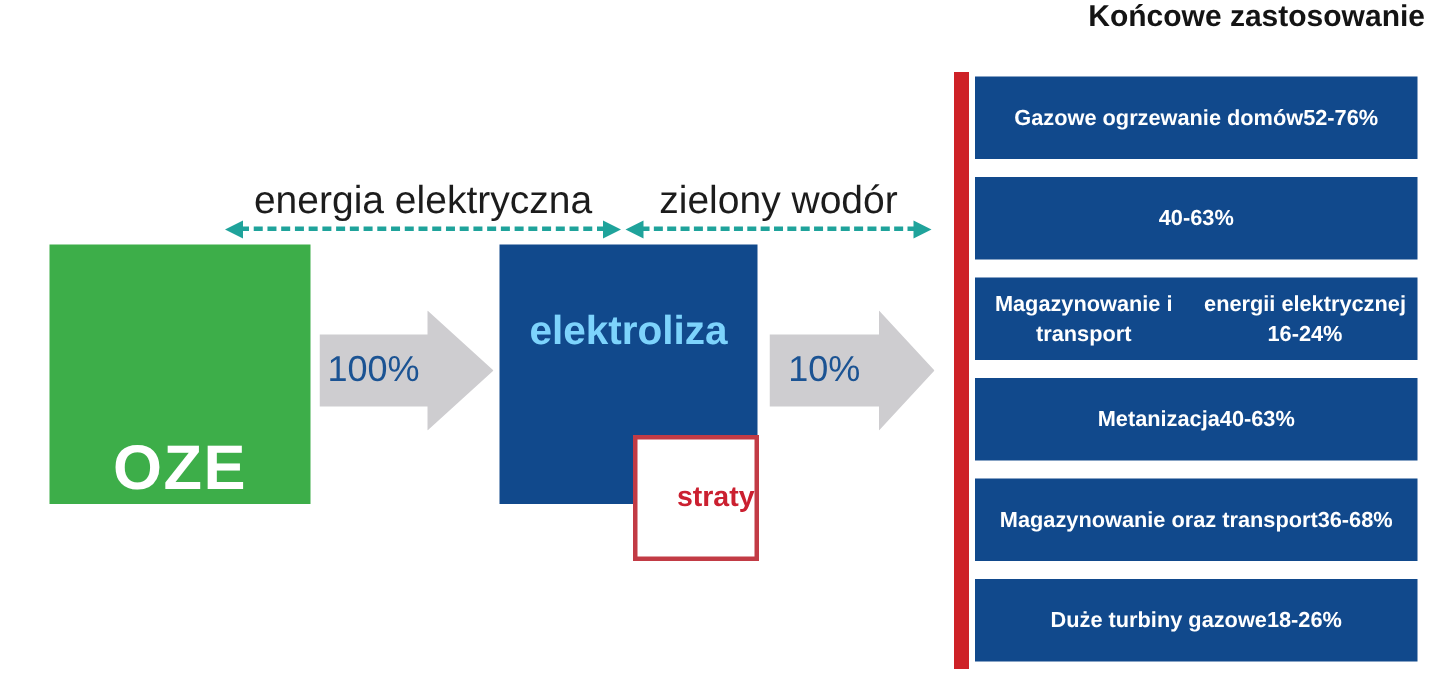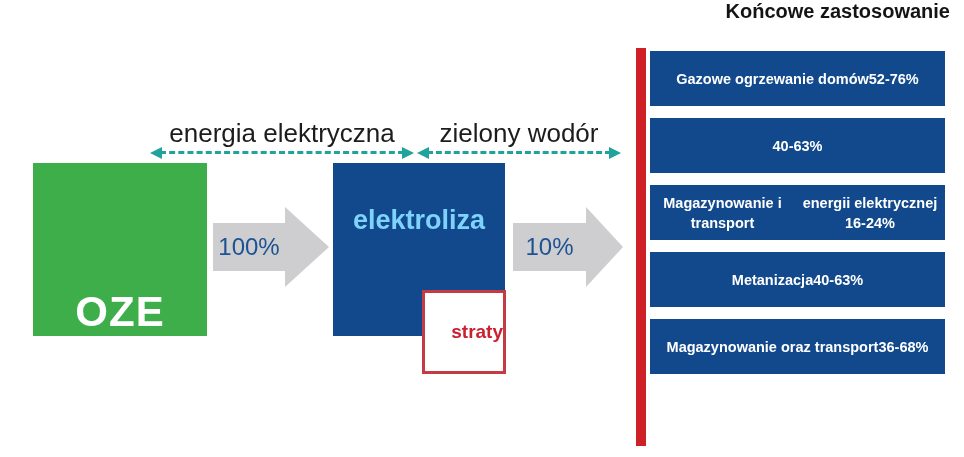--- a/index.html
+++ b/index.html
@@ -128,15 +128,19 @@
       <span>energii elektrycznej  16-24%</span>
     </div>
     <div class="app-box">
       <span>Metanizacja</span>
       <span>40-63%</span>
     </div>
     <div class="app-box">
       <span>Magazynowanie oraz transport</span>
       <span>36-68%</span>
     </div>
+    <div class="app-box">
+      <span>Duże turbiny gazowe</span>
+      <span>18-26%</span>
+    </div>
   </div>
 
 </div>
 
 </body></html>

